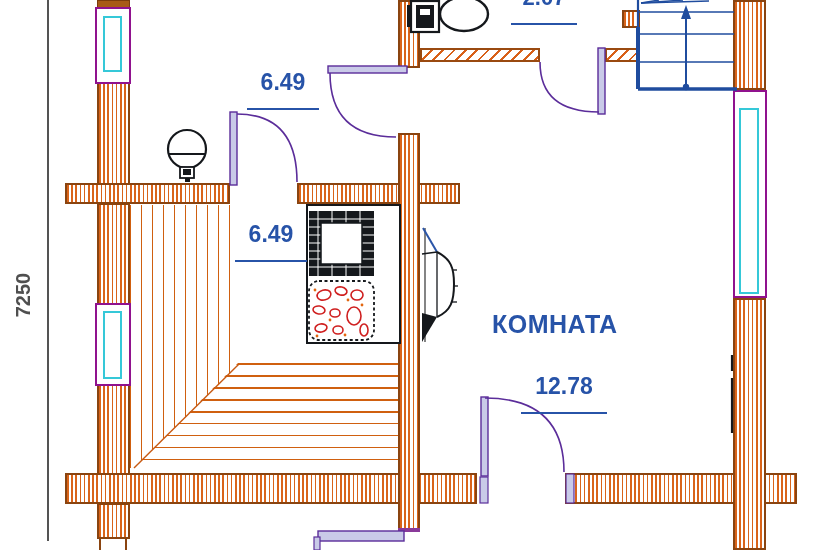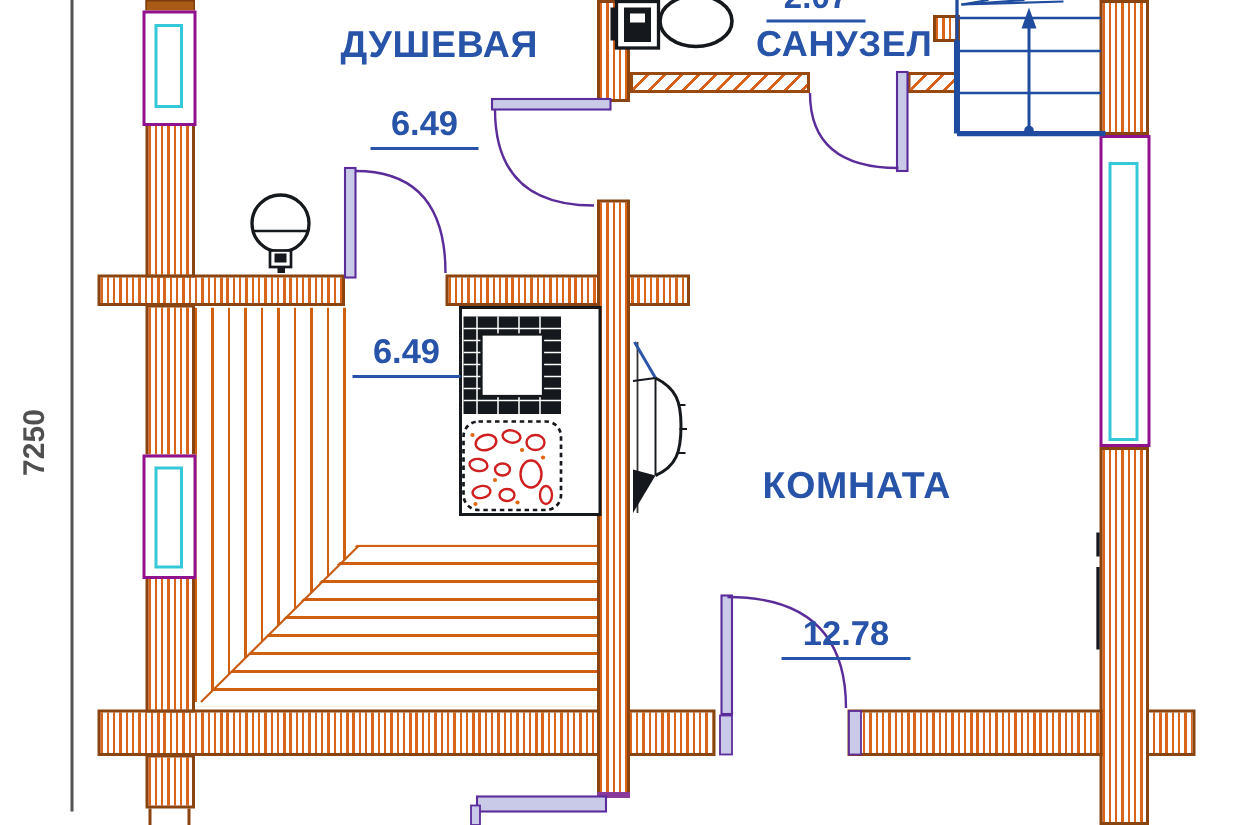--- a/index.html
+++ b/index.html
@@ -16,21 +16,21 @@
          background:repeating-linear-gradient(135deg,#ffffff 0 6px,#d86018 6px 8px);}
   
   .win{position:absolute;box-sizing:border-box;border:2px solid #90128e;background:#fff;}
   .glass{position:absolute;box-sizing:border-box;border:2px solid #35c8d8;}
   
   .bench-v{position:absolute;background:repeating-linear-gradient(90deg,#d0600f 0 1.5px,rgba(0,0,0,0) 1.5px 11px);}
   .bench-h{position:absolute;background:repeating-linear-gradient(180deg,#d0600f 0 1.5px,rgba(0,0,0,0) 1.5px 12px);}
   
   .rlabel{position:absolute;font-weight:bold;color:#2753a8;letter-spacing:.5px;white-space:nowrap;z-index:6;}
   .area{position:absolute;font-weight:bold;color:#2753a8;text-align:center;
-        border-bottom:2px solid #2753a8;padding-bottom:2px;z-index:6;}
+        border-bottom:2px solid #2753a8;padding-bottom:12px;z-index:6;}
   .dim-text{position:absolute;font-weight:bold;color:#4f4f4f;text-align:center;z-index:6;}
   .dim-line{position:absolute;border-left:2px solid #545454;}
   #overlay{position:absolute;left:0;top:0;z-index:5;pointer-events:none;}
 </style>
 </head>
 <body>
 
 <div id="plan">
 
   <div class="dim-line" style="left:47px;top:0;height:541px;"></div>
@@ -188,26 +188,24 @@
       <path d="M 485,398 Q 564,398 564,472" fill="none" stroke="#5b2d9a" stroke-width="1.6"></path>
       <rect x="480" y="477" width="8" height="26" fill="#c9cae8" stroke="#5b2d9a" stroke-width="1.2"></rect>
       <rect x="566" y="474" width="8" height="29" fill="#c9cae8" stroke="#5b2d9a" stroke-width="1.2"></rect>
     </g>
     <g>
       <rect x="318" y="531" width="86" height="10" fill="#c9cae8" stroke="#5b2d9a" stroke-width="1.4"></rect>
       <rect x="314" y="537" width="6" height="13" fill="#c9cae8" stroke="#5b2d9a" stroke-width="1.2"></rect>
     </g>
   </svg>
 
-  <div class="rlabel" style="left:227px;top:16px;font-size:25px;">ДУШЕВАЯ</div>
   <div class="area" style="left:247px;top:69px;width:72px;font-size:23px;">6.49</div>
 
   <div class="area" style="left:511px;top:-15px;width:66px;font-size:22px;">2.07</div>
-  <div class="rlabel" style="left:504px;top:16px;font-size:24px;">САНУЗЕЛ</div>
 
   <div class="area" style="left:235px;top:221px;width:72px;font-size:23px;">6.49</div>
 
-  <div class="rlabel" style="left:492px;top:307px;width:142px;font-size:25px;line-height:35px;text-align:right;white-space:normal;">
+  <div class="rlabel" style="left:492px;top:307px;width:142px;font-size:25px;line-height:35px;text-align:left;white-space:normal;">
     <span>КОМНАТА</span><br>
   </div>
-  <div class="area" style="left:521px;top:373px;width:86px;font-size:23px;margin-top:36px;">12.78</div>
+  <div class="area" style="left:521px;top:373px;width:86px;font-size:23px;">12.78</div>
 
 </div>
 
 </body></html>

